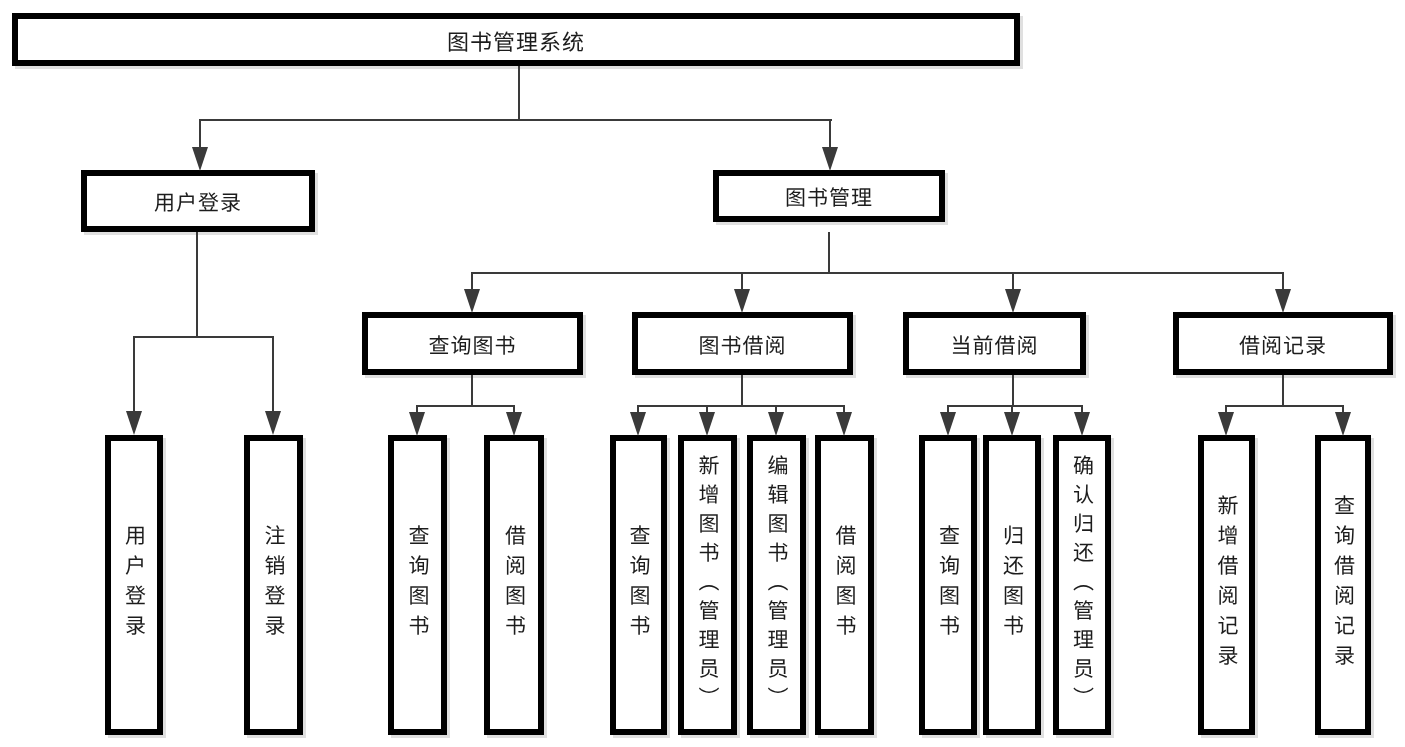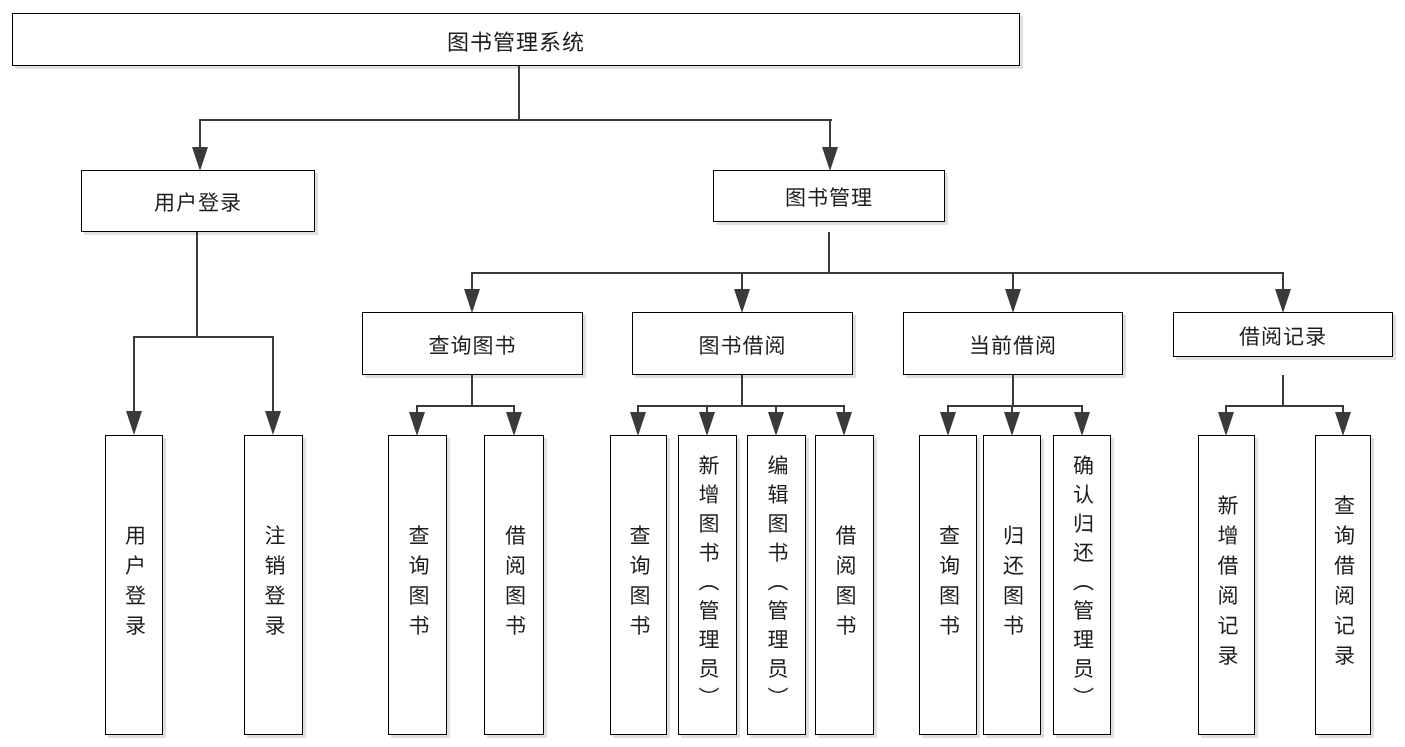--- a/index.html
+++ b/index.html
@@ -6,21 +6,21 @@
   *{box-sizing:border-box;}
   #stage{
     position:relative;
     width:1405px;height:747px;
     background:#ffffff;
     font-family:"Liberation Sans","DejaVu Sans",sans-serif;
     overflow:hidden;
   }
   .box{
     position:absolute;
-    border:1px solid #000000;
+    border:6px solid #000000;
     background:#ffffff;
     display:flex;align-items:center;justify-content:center;
     box-shadow:3px 3px 0 rgba(0,0,0,0.12);
   }
   .hlabel{
     color:#1c1c1c;
     font-size:21px;
     letter-spacing:1px;
     white-space:nowrap;
   }
@@ -65,24 +65,24 @@
   <div class="box" style="left:713px;top:170px;width:232px;height:52px">
     <span class="hlabel">图书管理</span>
   </div>
 
   <div class="box" style="left:362px;top:312px;width:221px;height:63px">
     <span class="hlabel">查询图书</span>
   </div>
   <div class="box" style="left:632px;top:312px;width:221px;height:63px">
     <span class="hlabel">图书借阅</span>
   </div>
-  <div class="box" style="left:903px;top:312px;width:220px;height:63px">
+  <div class="box" style="left:903px;top:312px;width:183px;height:63px">
     <span class="hlabel">当前借阅</span>
   </div>
-  <div class="box" style="left:1173px;top:312px;width:220px;height:45px">
+  <div class="box" style="left:1173px;top:312px;width:220px;height:63px">
     <span class="hlabel">借阅记录</span>
   </div>
 
   <div class="box" style="left:105px;top:435px;width:58px;height:300px">
     <span class="vlabel">用户登录</span>
   </div>
   <div class="box" style="left:244px;top:435px;width:59px;height:300px">
     <span class="vlabel">注销登录</span>
   </div>
 

